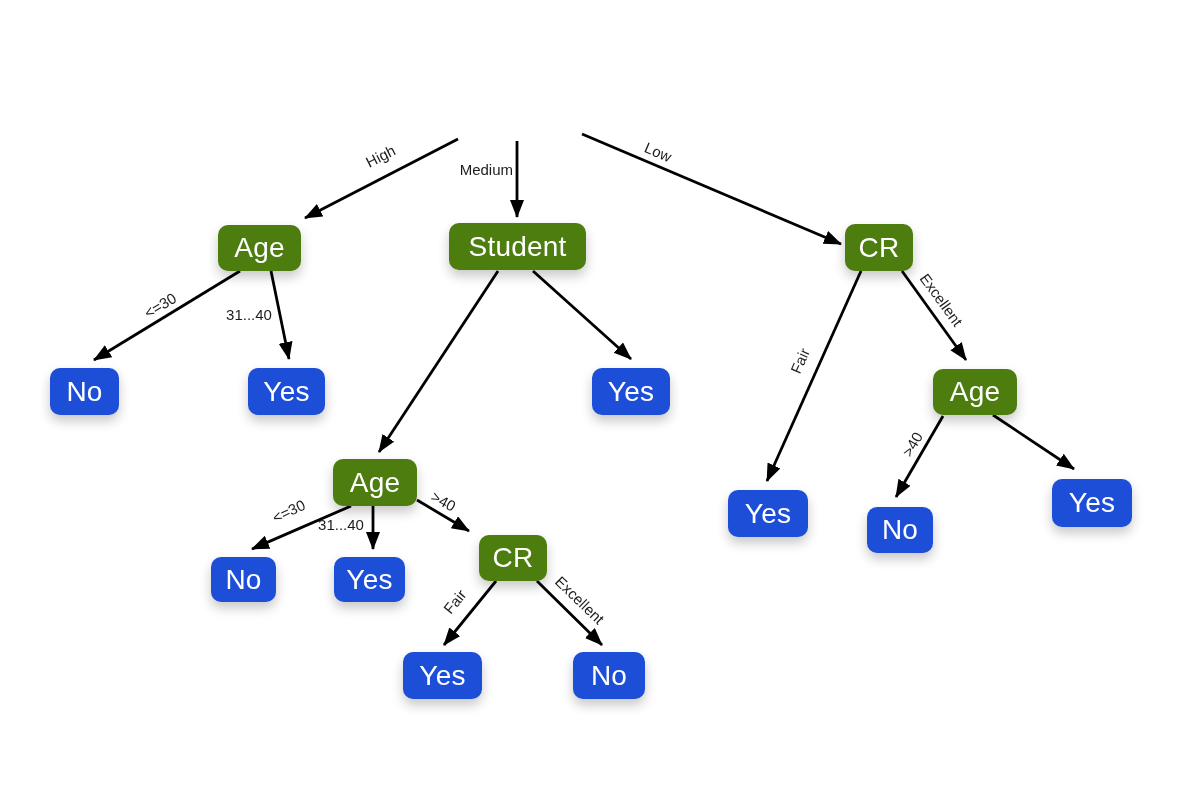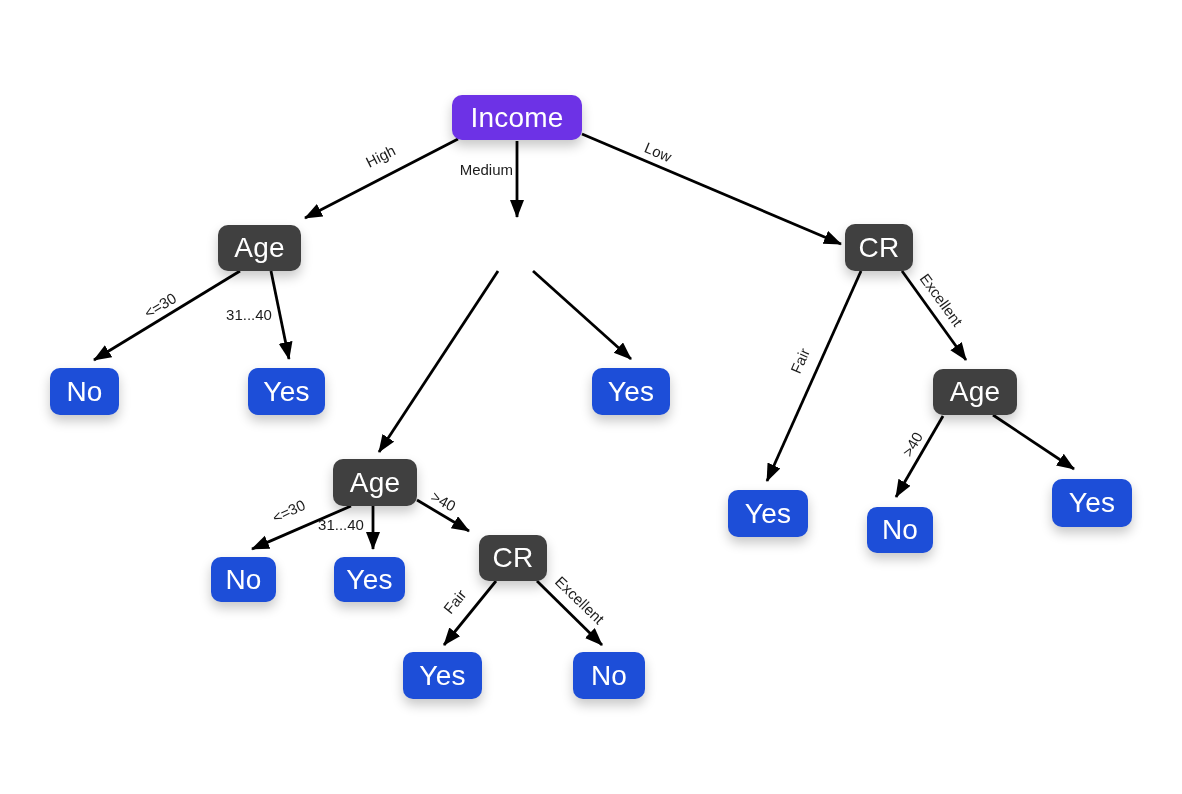--- a/index.html
+++ b/index.html
@@ -29,21 +29,21 @@
     justify-content: center;
     border-radius: 10px;
     color: #ffffff;
     font-size: 28px;
     font-weight: 500;
     letter-spacing: 0.2px;
     box-shadow: 0 6px 12px rgba(0,0,0,0.22);
     user-select: none;
   }
   .node.root     { background: #6d32e6; }
-  .node.decision { background: #404040; }
+  .node.decision { background: #4d7c0f; }
   .node.leaf     { background: #1d4ed8; }
 </style>
 </head>
 <body>
 
 <div class="canvas">
 
   <svg class="edges" viewBox="0 0 1182 794">
     <defs>
       <marker id="arrow" markerUnits="userSpaceOnUse" markerWidth="20" markerHeight="16" refX="17" refY="7" orient="auto">
@@ -76,23 +76,23 @@
     <text class="edge-label" transform="translate(291,516) rotate(-25)" text-anchor="middle">&lt;=30</text>
     <text class="edge-label" x="341" y="530" text-anchor="middle">31...40</text>
     <text class="edge-label" transform="translate(441,506) rotate(28)" text-anchor="middle">&gt;40</text>
     <text class="edge-label" transform="translate(459,605) rotate(-51)" text-anchor="middle">Fair</text>
     <text class="edge-label" transform="translate(576,604) rotate(44)" text-anchor="middle">Excellent</text>
     <text class="edge-label" transform="translate(805,363) rotate(-66)" text-anchor="middle">Fair</text>
     <text class="edge-label" transform="translate(937,303) rotate(54)" text-anchor="middle">Excellent</text>
     <text class="edge-label" transform="translate(917,447) rotate(-60)" text-anchor="middle">&gt;40</text>
   </svg>
 
-  <div class="node root" style="left:452px; top:95px; width:130px; height:45px;">Income</div>
 
   <div class="node decision" style="left:218px; top:225px; width:83px; height:46px;">Age</div>
+  <div class="node decision" style="left:449px; top:223px; width:137px; height:47px;">Student</div>
   <div class="node decision" style="left:845px; top:224px; width:68px; height:47px;">CR</div>
 
   <div class="node leaf" style="left:50px; top:368px; width:69px; height:47px;">No</div>
   <div class="node leaf" style="left:248px; top:368px; width:77px; height:47px;">Yes</div>
   <div class="node leaf" style="left:592px; top:368px; width:78px; height:47px;">Yes</div>
 
   <div class="node decision" style="left:333px; top:459px; width:84px; height:47px;">Age</div>
   <div class="node leaf" style="left:211px; top:557px; width:65px; height:45px;">No</div>
   <div class="node leaf" style="left:334px; top:557px; width:71px; height:45px;">Yes</div>
   <div class="node decision" style="left:479px; top:535px; width:68px; height:46px;">CR</div>

